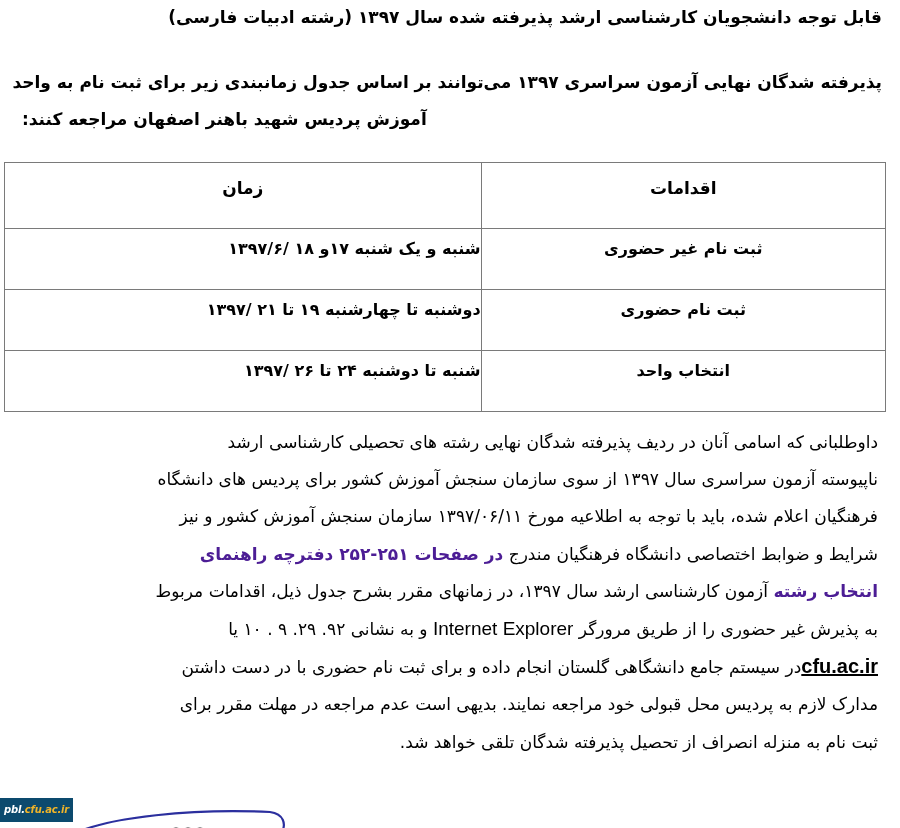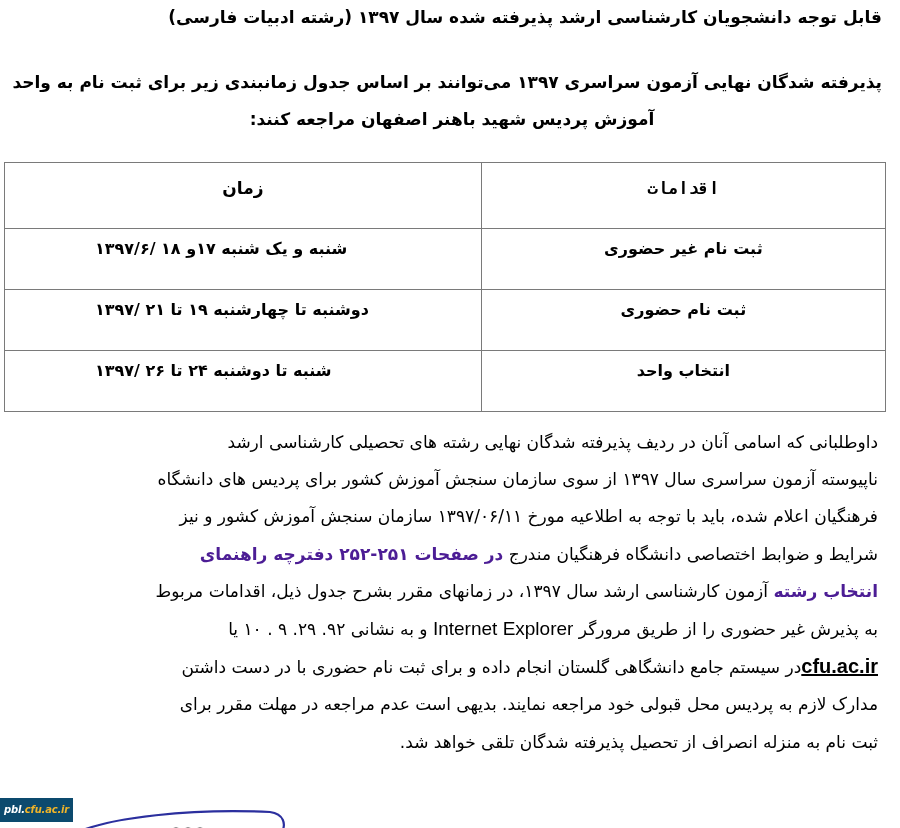--- a/index.html
+++ b/index.html
@@ -26,21 +26,21 @@
       font-weight: bold;
       font-size: 17px;
       line-height: 26px;
       white-space: nowrap;
     }
     .intro {
       position: absolute;
       right: 18px;
       top: 64px;
       width: 860px;
-      text-align: center;
+      text-align: left;
       font-weight: bold;
       font-size: 17px;
       line-height: 37px;
     }
     .intro .line { display: block; white-space: nowrap; }
 
     table.schedule {
       position: absolute;
       left: 4px;
       top: 162px;
@@ -61,23 +61,23 @@
       padding-top: 15px;
       box-sizing: border-box;
       font-size: 17px;
     }
     table.schedule td {
       height: 61px;
       vertical-align: top;
       padding-top: 10px;
       box-sizing: border-box;
     }
-    table.schedule .col-action { width: 412px; font-family: Liberation Mono, monospace; }
+    table.schedule .col-action { width: 412px; }
     table.schedule .col-time { width: 484px; }
-    table.schedule td.time { text-align: left; padding-left: 90px; }
+    table.schedule td.time { text-align: right; padding-left: 70px; }
 
     .body-text {
       position: absolute;
       right: 22px;
       top: 424px;
       width: 860px;
       text-align: justify;
       text-align-last: right;
       font-size: 17px;
       line-height: 37.2px;

